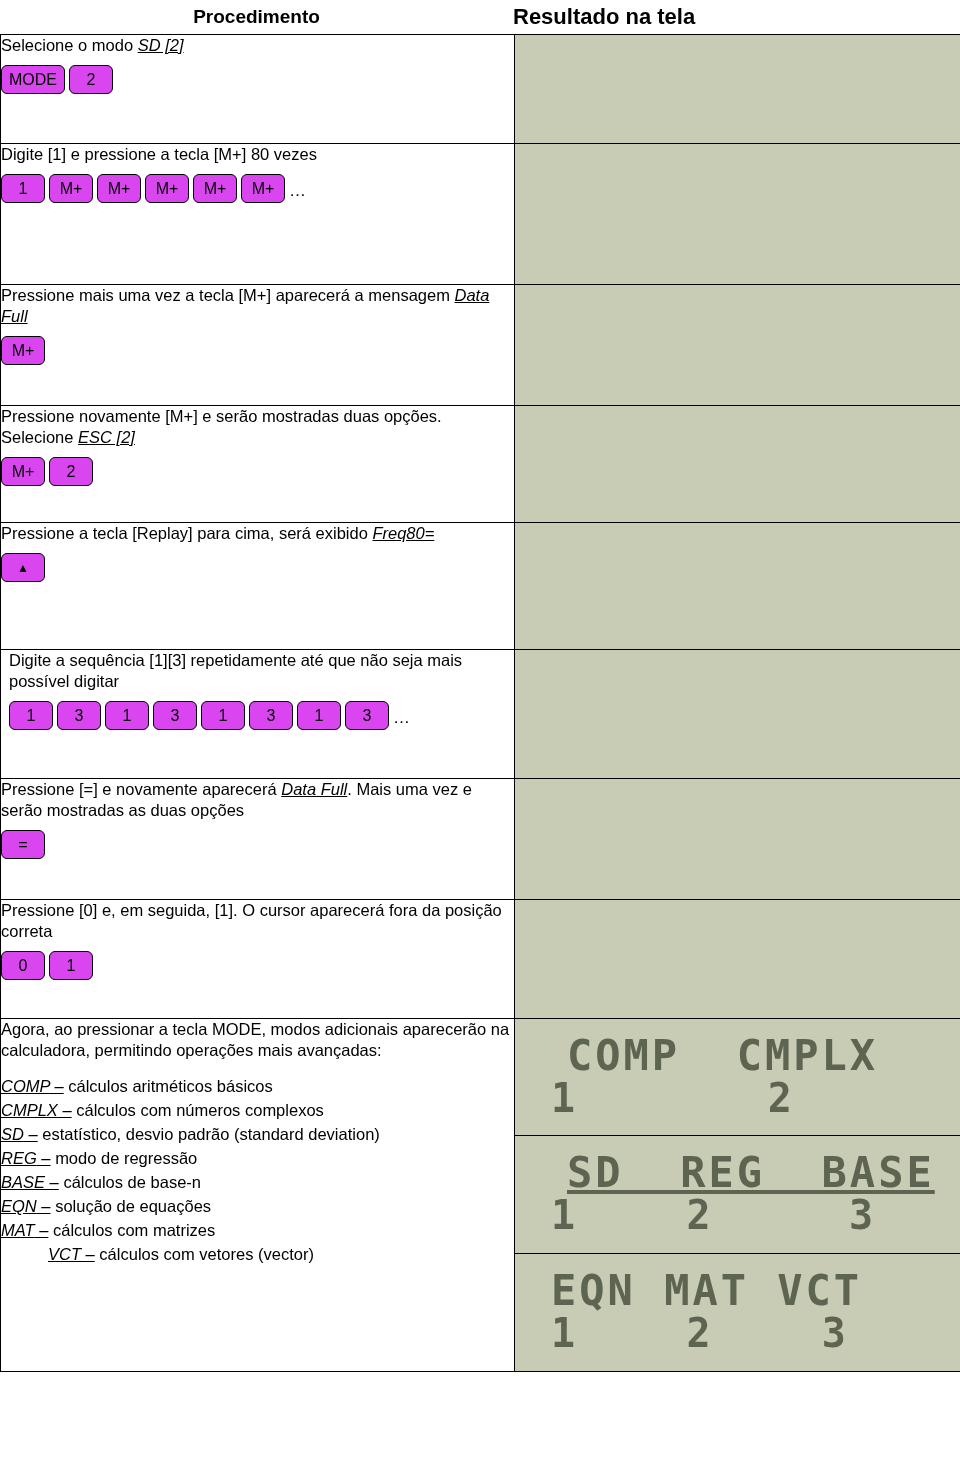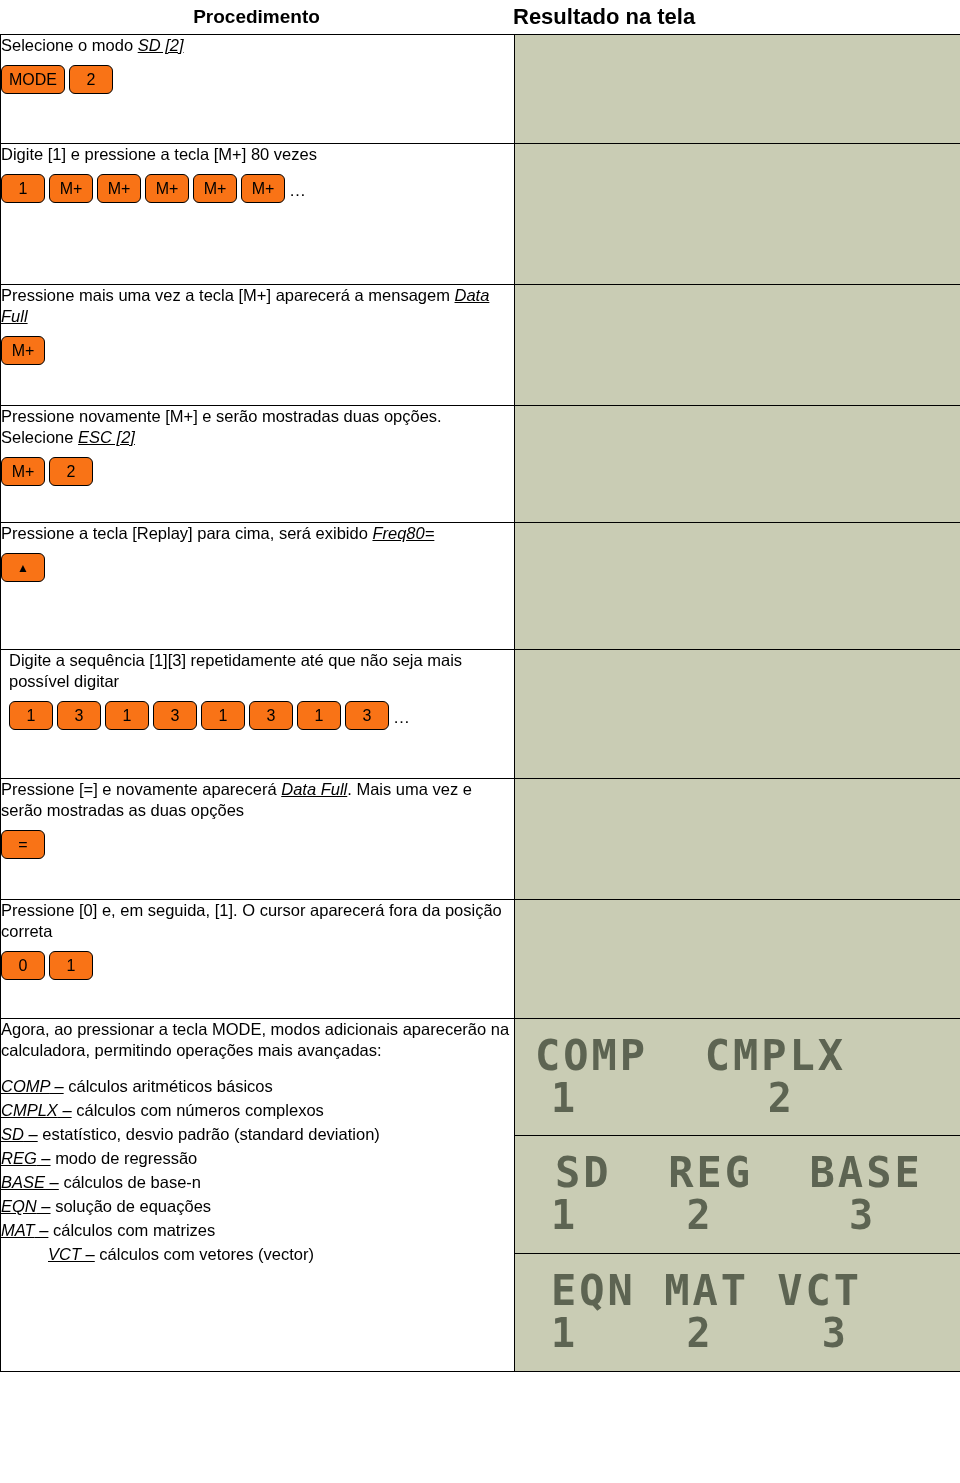--- a/index.html
+++ b/index.html
@@ -23,21 +23,21 @@
   td.proc{width:513px;border:1px solid #000;padding:8px 10px 10px 12px;}
   td.scr{width:447px;border:1px solid #000;padding:0;background:#c9ccb4;}
 
   .desc{font-size:16.5px;line-height:1.28;}
   .it{font-style:italic;text-decoration:underline;}
   .keys{margin-top:9px;display:flex;align-items:flex-end;gap:4px;flex-wrap:wrap;}
   .key{
     display:inline-flex;align-items:center;justify-content:center;
     min-width:26px;height:27px;padding:0 8px;
     border:1.3px solid #000;border-radius:6px;
-    font-size:16px;background:#f97316;line-height:1;
+    font-size:16px;background:#d946ef;line-height:1;
   }
   .key.wide{padding:0 7px;}
   .ell{font-size:17px;padding-bottom:2px;letter-spacing:1px;}
   .uparrow{font-size:12px;}
 
   
   .lcd{position:relative;width:100%;height:100%;background:#c9ccb4;overflow:hidden;}
   .seg{
     font-family:"DejaVu Sans Mono", monospace;
     color:#5d6452;
@@ -259,25 +259,25 @@
           </div>
           <div class="desc" style="line-height:1.45;margin-left:47px;">
             <span class="it">VCT</span><span class="it"> –</span>
             <span>cálculos com vetores (vector)</span>
           </div>
         </div>
       </td>
       <td class="scr" style="padding:0;">
         <div class="multi" style="height:352px;">
           <div class="pane" style="height:117px;">
-            <div class="seg big" style="left:20px;top:12px;">COMP  CMPLX</div>
+            <div class="seg big" style="left:52px;top:12px;">COMP  CMPLX</div>
             <div class="seg nums" style="left:36px;top:56px;">1       2</div>
           </div>
           <div class="pane" style="height:117px;">
-            <div class="seg big" style="left:40px;top:12px;">SD  REG  BASE</div>
+            <div class="seg big" style="left:52px;top:12px;text-decoration:underline;">SD  REG  BASE</div>
             <div class="seg nums" style="left:36px;top:56px;">1    2     3</div>
           </div>
           <div class="pane" style="height:118px;">
             <div class="seg big" style="left:36px;top:12px;">EQN MAT VCT</div>
             <div class="seg nums" style="left:36px;top:56px;">1    2    3</div>
           </div>
         </div>
       </td>
     </tr>
 

